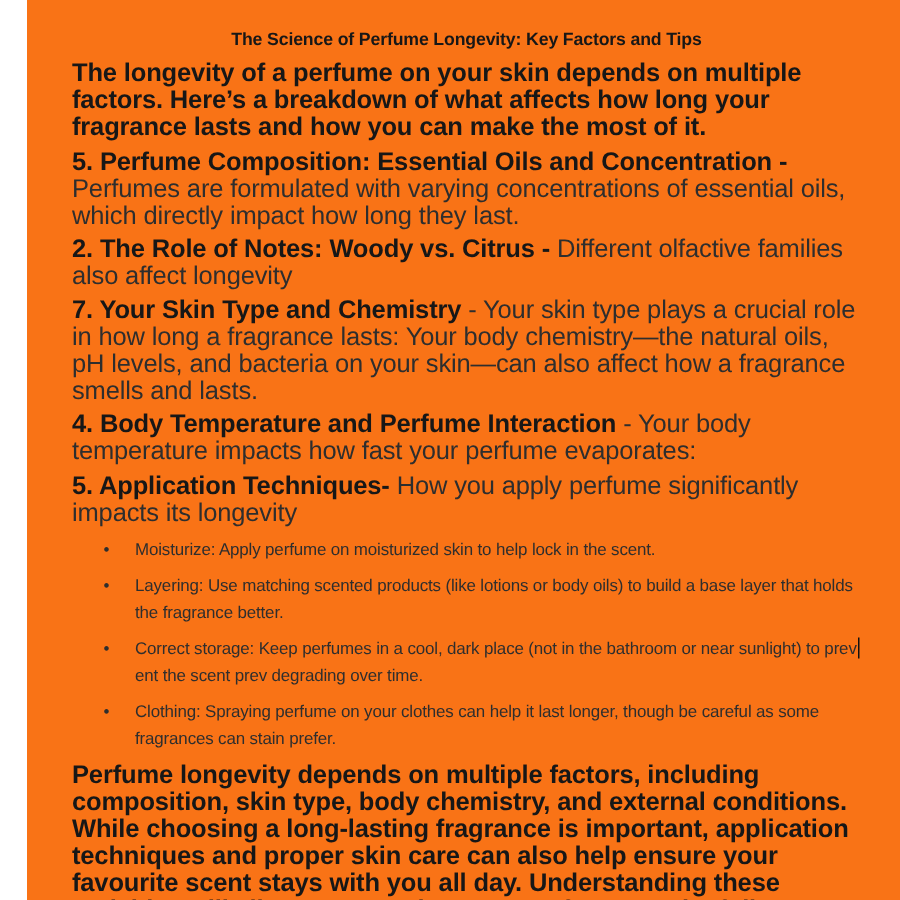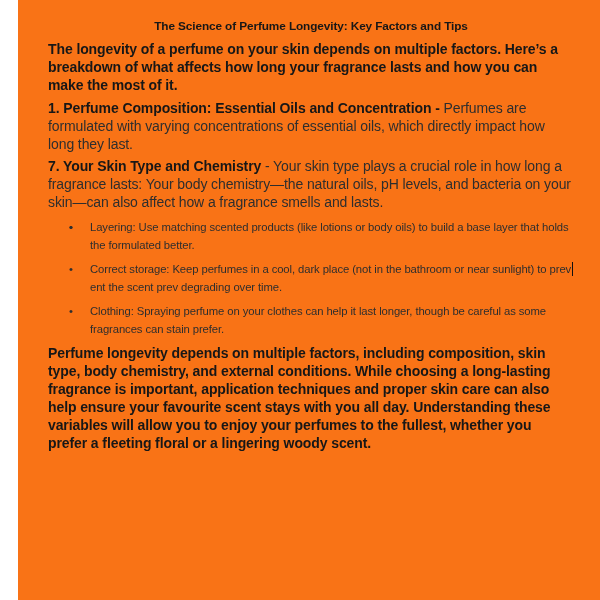--- a/index.html
+++ b/index.html
@@ -26,21 +26,21 @@
   .doc-title {
     font-size: 11.8px;
     line-height: 18px;
     font-weight: 700;
     color: #171717;
     text-align: center;
     letter-spacing: -0.1px;
     margin: 0 0 5px 0;
   }
   .para {
-    font-size: 14px;
+    font-size: 17px;
     line-height: 18px;
     letter-spacing: -0.1px;
     margin: 0 0 4.5px 0;
   }
   .bold, .run-bold {
     font-weight: 700;
     color: #171717;
   }
   .run-regular {
     font-weight: 400;
@@ -77,31 +77,34 @@
 </style>
 </head>
 <body>
 
 <div class="page">
 
   <p class="doc-title">The Science of Perfume Longevity: Key Factors and Tips</p>
 
   <p class="para bold">The longevity of a perfume on your skin depends on multiple factors. Here’s a breakdown of what affects how long your fragrance lasts and how you can make the most of it.</p>
 
-  <p class="para"><span class="run-bold">1. Perfume Composition: Essential Oils and Concentration - </span><span class="run-regular">Perfumes are formulated with varying concentrations of essential oils, which directly impact how long they last.</span></p>
+  <p class="para"><span class="run-bold">5. Perfume Composition: Essential Oils and Concentration - </span><span class="run-regular">Perfumes are formulated with varying concentrations of essential oils, which directly impact how long they last.</span></p>
 
+  <p class="para"><span class="run-bold">2. The Role of Notes: Woody vs. Citrus - </span><span class="run-regular">Different olfactive families also affect longevity</span></p>
 
   <p class="para"><span class="run-bold">7. Your Skin Type and Chemistry</span><span class="run-regular"> - Your skin type plays a crucial role in how long a fragrance lasts: Your body chemistry—the natural oils, pH levels, and bacteria on your skin—can also affect how a fragrance smells and lasts.</span></p>
 
+  <p class="para"><span class="run-bold">4. Body Temperature and Perfume Interaction</span><span class="run-regular"> - Your body temperature impacts how fast your perfume evaporates:</span></p>
 
+  <p class="para"><span class="run-bold">5. Application Techniques-</span><span class="run-regular"> How you apply perfume significantly impacts its longevity</span></p>
 
 
 
   <ul class="tips-list">
-    <li><span class="bullet-dot">•</span></li>
-    <li><span class="bullet-dot">•</span><span class="run-regular">Layering: Use matching scented products (like lotions or body oils) to build a base layer that holds the formulated better.</span></li>
+    <li><span class="bullet-dot">•</span><span class="run-regular">Moisturize: Apply perfume on moisturized skin to help lock in the scent.</span></li>
+    <li><span class="bullet-dot">•</span><span class="run-regular">Layering: Use matching scented products (like lotions or body oils) to build a base layer that holds the fragrance better.</span></li>
     <li><span class="bullet-dot">•</span><span class="run-regular">Correct storage: Keep perfumes in a cool, dark place (not in the bathroom or near sunlight) to prev</span><span class="caret"></span><span class="run-regular">ent the scent prev degrading over time.</span></li>
     <li><span class="bullet-dot">•</span><span class="run-regular">Clothing: Spraying perfume on your clothes can help it last longer, though be careful as some fragrances can stain prefer.</span></li>
   </ul>
 
   <p class="para bold">Perfume longevity depends on multiple factors, including composition, skin type, body chemistry, and external conditions. While choosing a long-lasting fragrance is important, application techniques and proper skin care can also help ensure your favourite scent stays with you all day. Understanding these variables will allow you to enjoy your perfumes to the fullest, whether you prefer a fleeting floral or a lingering woody scent.</p>
 
 </div>
 
 </body></html>

